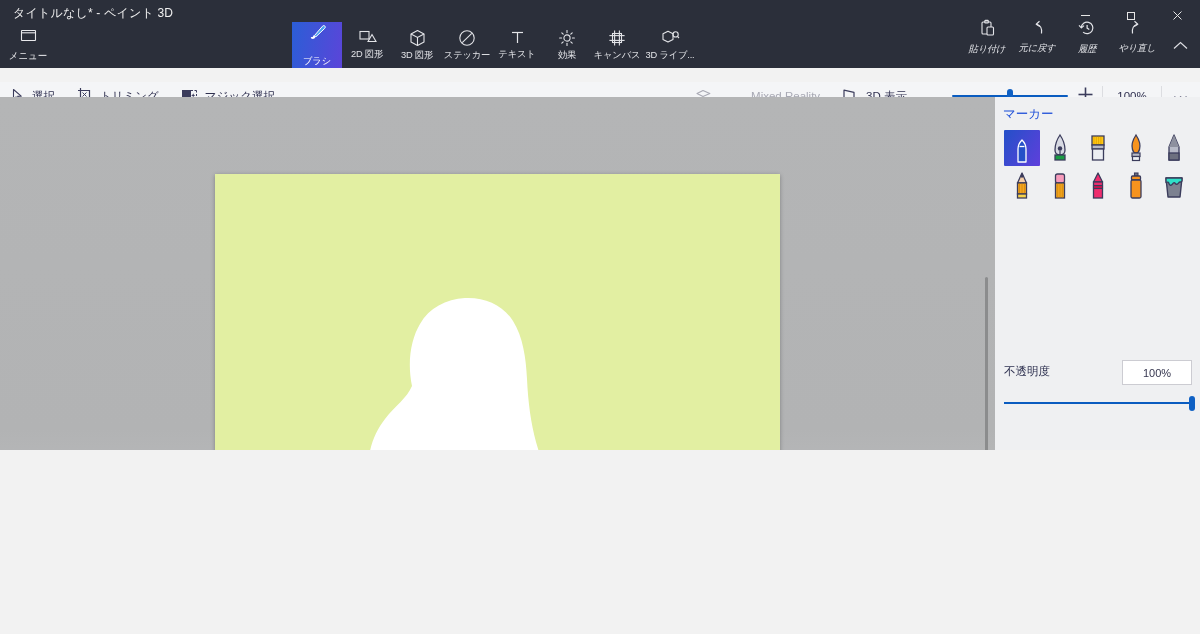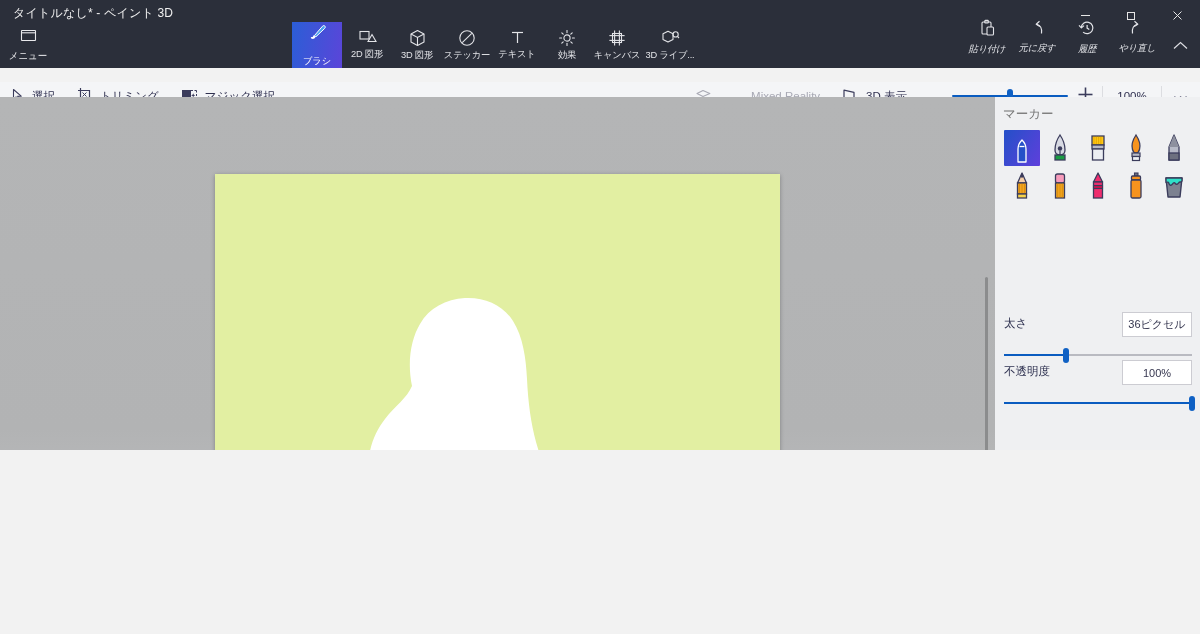--- a/index.html
+++ b/index.html
@@ -115,21 +115,21 @@
     background: #8b8c8d; border-radius: 2px;
   }
 
   
   .panel {
     position: absolute; top: 97px; right: 0; width: 205px; height: 537px;
     background: #eff0f2; overflow: hidden;
   }
   .panel-title {
     position: absolute; left: 8px; top: 9px;
-    font-size: 12.5px; color: #737373;
+    font-size: 12.5px; color: #1d4ed8;
   }
   .brush-grid {
     position: absolute; left: 9px; top: 33px; width: 188px;
     display: grid; grid-template-columns: repeat(5, 36px); gap: 2px;
   }
   .brush {
     width: 36px; height: 36px; display: flex; align-items: center; justify-content: center;
     border-radius: 1px;
   }
   .brush.active { background: linear-gradient(120deg,#2450c8 0%, #5f3fdc 100%); }
@@ -572,29 +572,20 @@
       <div class="brush">
         <span>
           <svg width="24" height="28" viewBox="0 0 24 28">
             <path d="M4 6h16l-2 19H6z" fill="#7c8190" stroke="#3b3c5c" stroke-width="1.4" stroke-linejoin="round"></path>
             <path d="M4 6h16v3c-1 1.6-2.3.4-3.3 1.8-1 1.4-2.4 2.2-3.5.6-1.1-1.6-2.3.2-3.4 1.3-1.1 1.1-2.5.2-2.9-1.4-.3-1.2-1.6-1.5-2.9-.8z" fill="#2fe0c8" stroke="#3b3c5c" stroke-width="1.4" stroke-linejoin="round"></path>
           </svg>
         </span>
       </div>
     </div>
 
-    <div class="slider-block" style="top:215px;height:52px">
-      <span class="sb-label">太さ</span>
-      <div class="sb-box">36ピクセル</div>
-      <div class="sb-track">
-        <div class="rail"></div>
-        <div class="fill" style="width:33%"></div>
-        <div class="thumb" style="left:33%"></div>
-      </div>
-    </div>
 
     <div class="slider-block" style="top:263px;height:52px">
       <span class="sb-label">不透明度</span>
       <div class="sb-box">100%</div>
       <div class="sb-track">
         <div class="rail"></div>
         <div class="fill" style="width:100%"></div>
         <div class="thumb" style="left:100%"></div>
       </div>
     </div>

